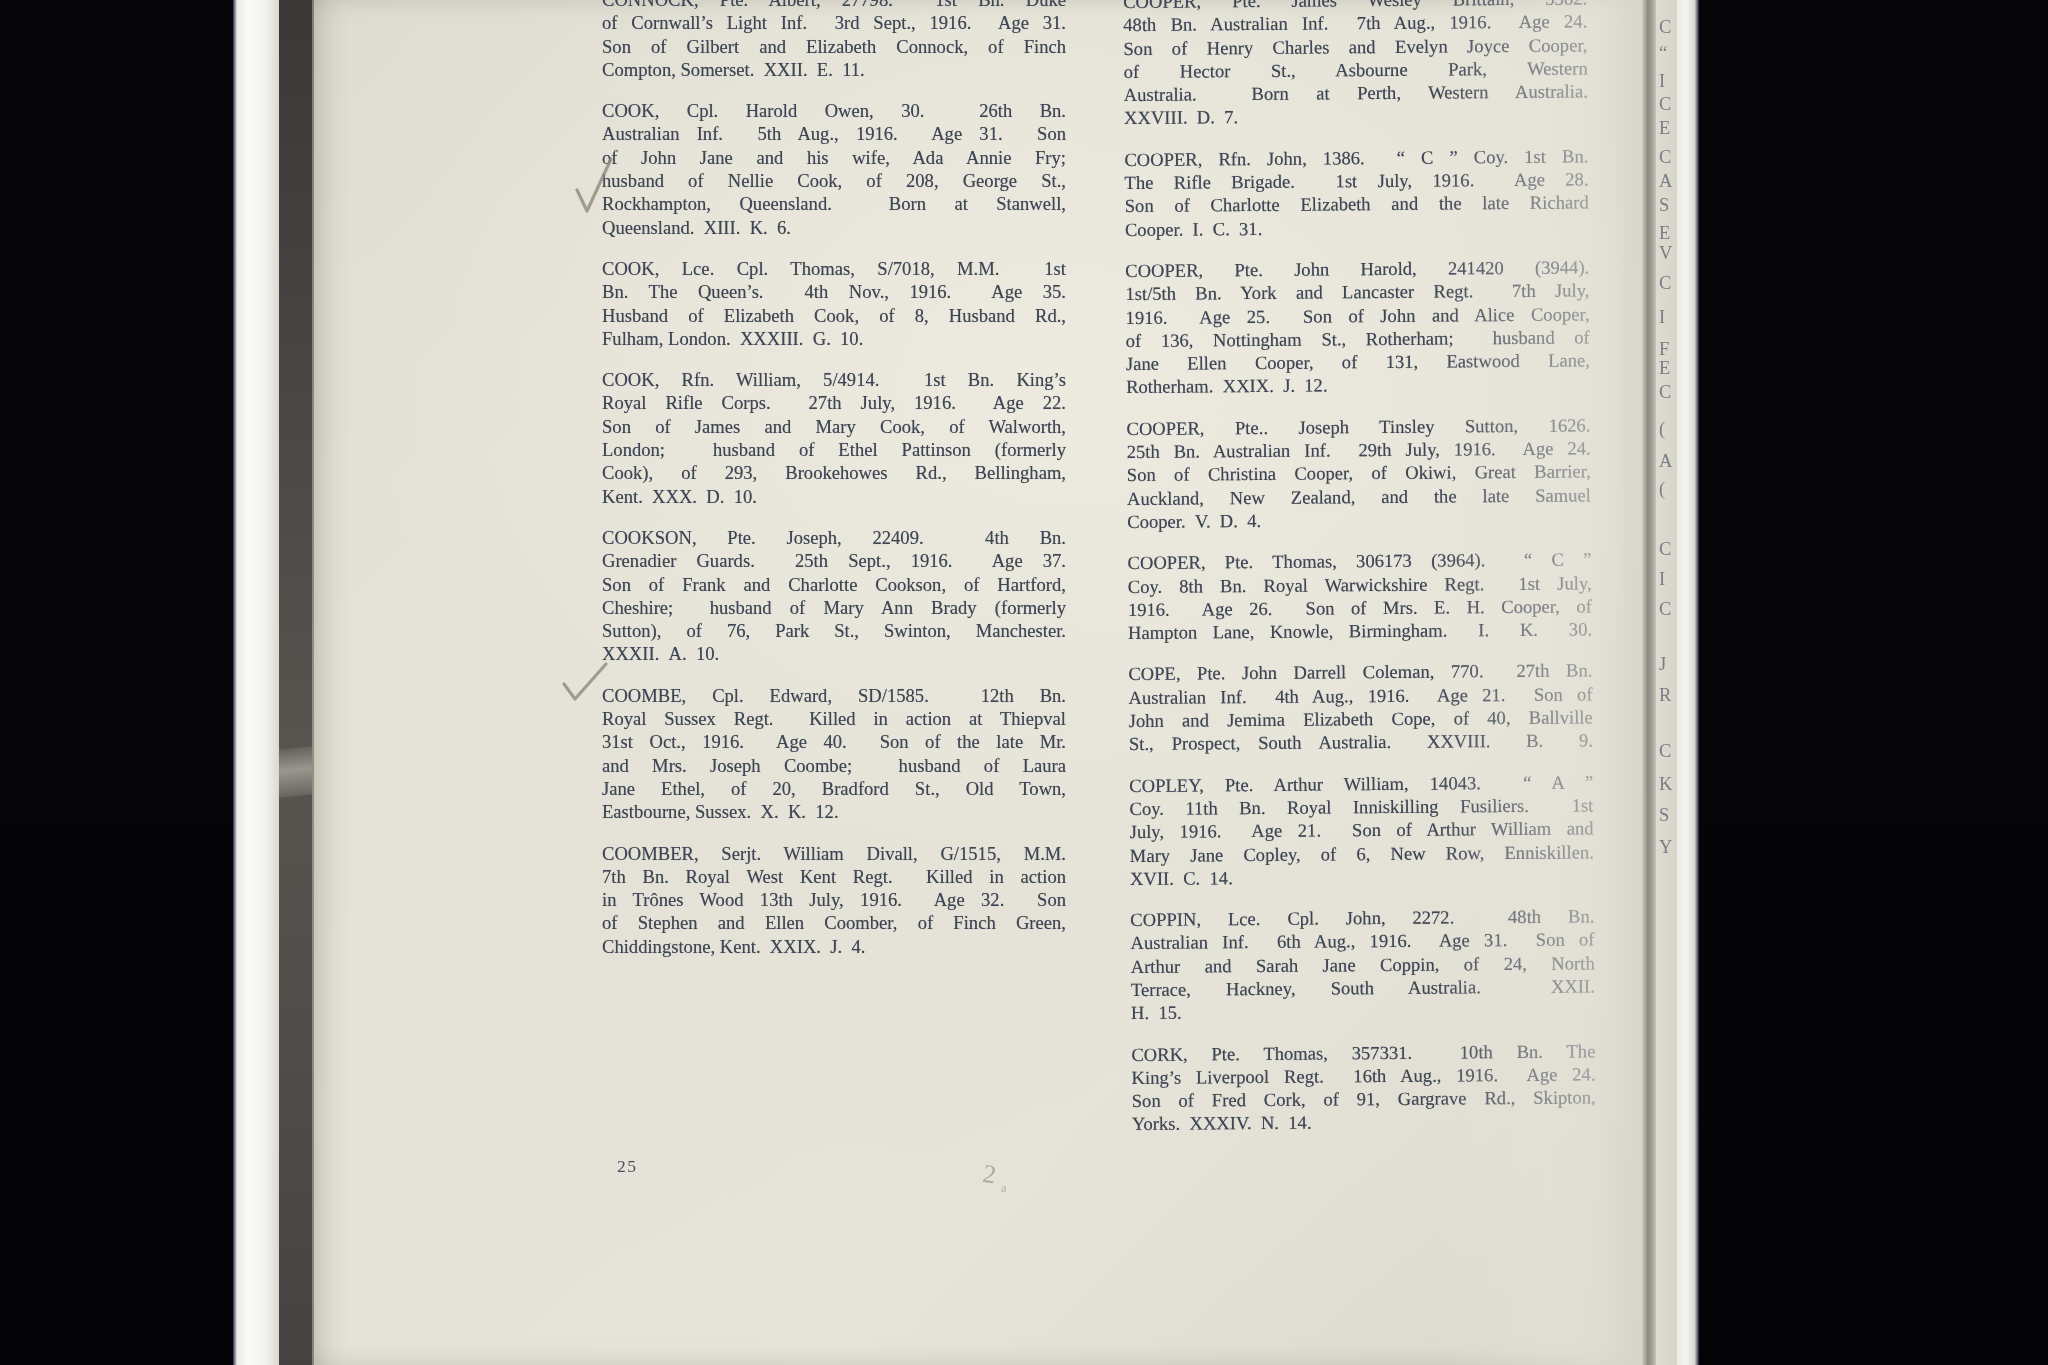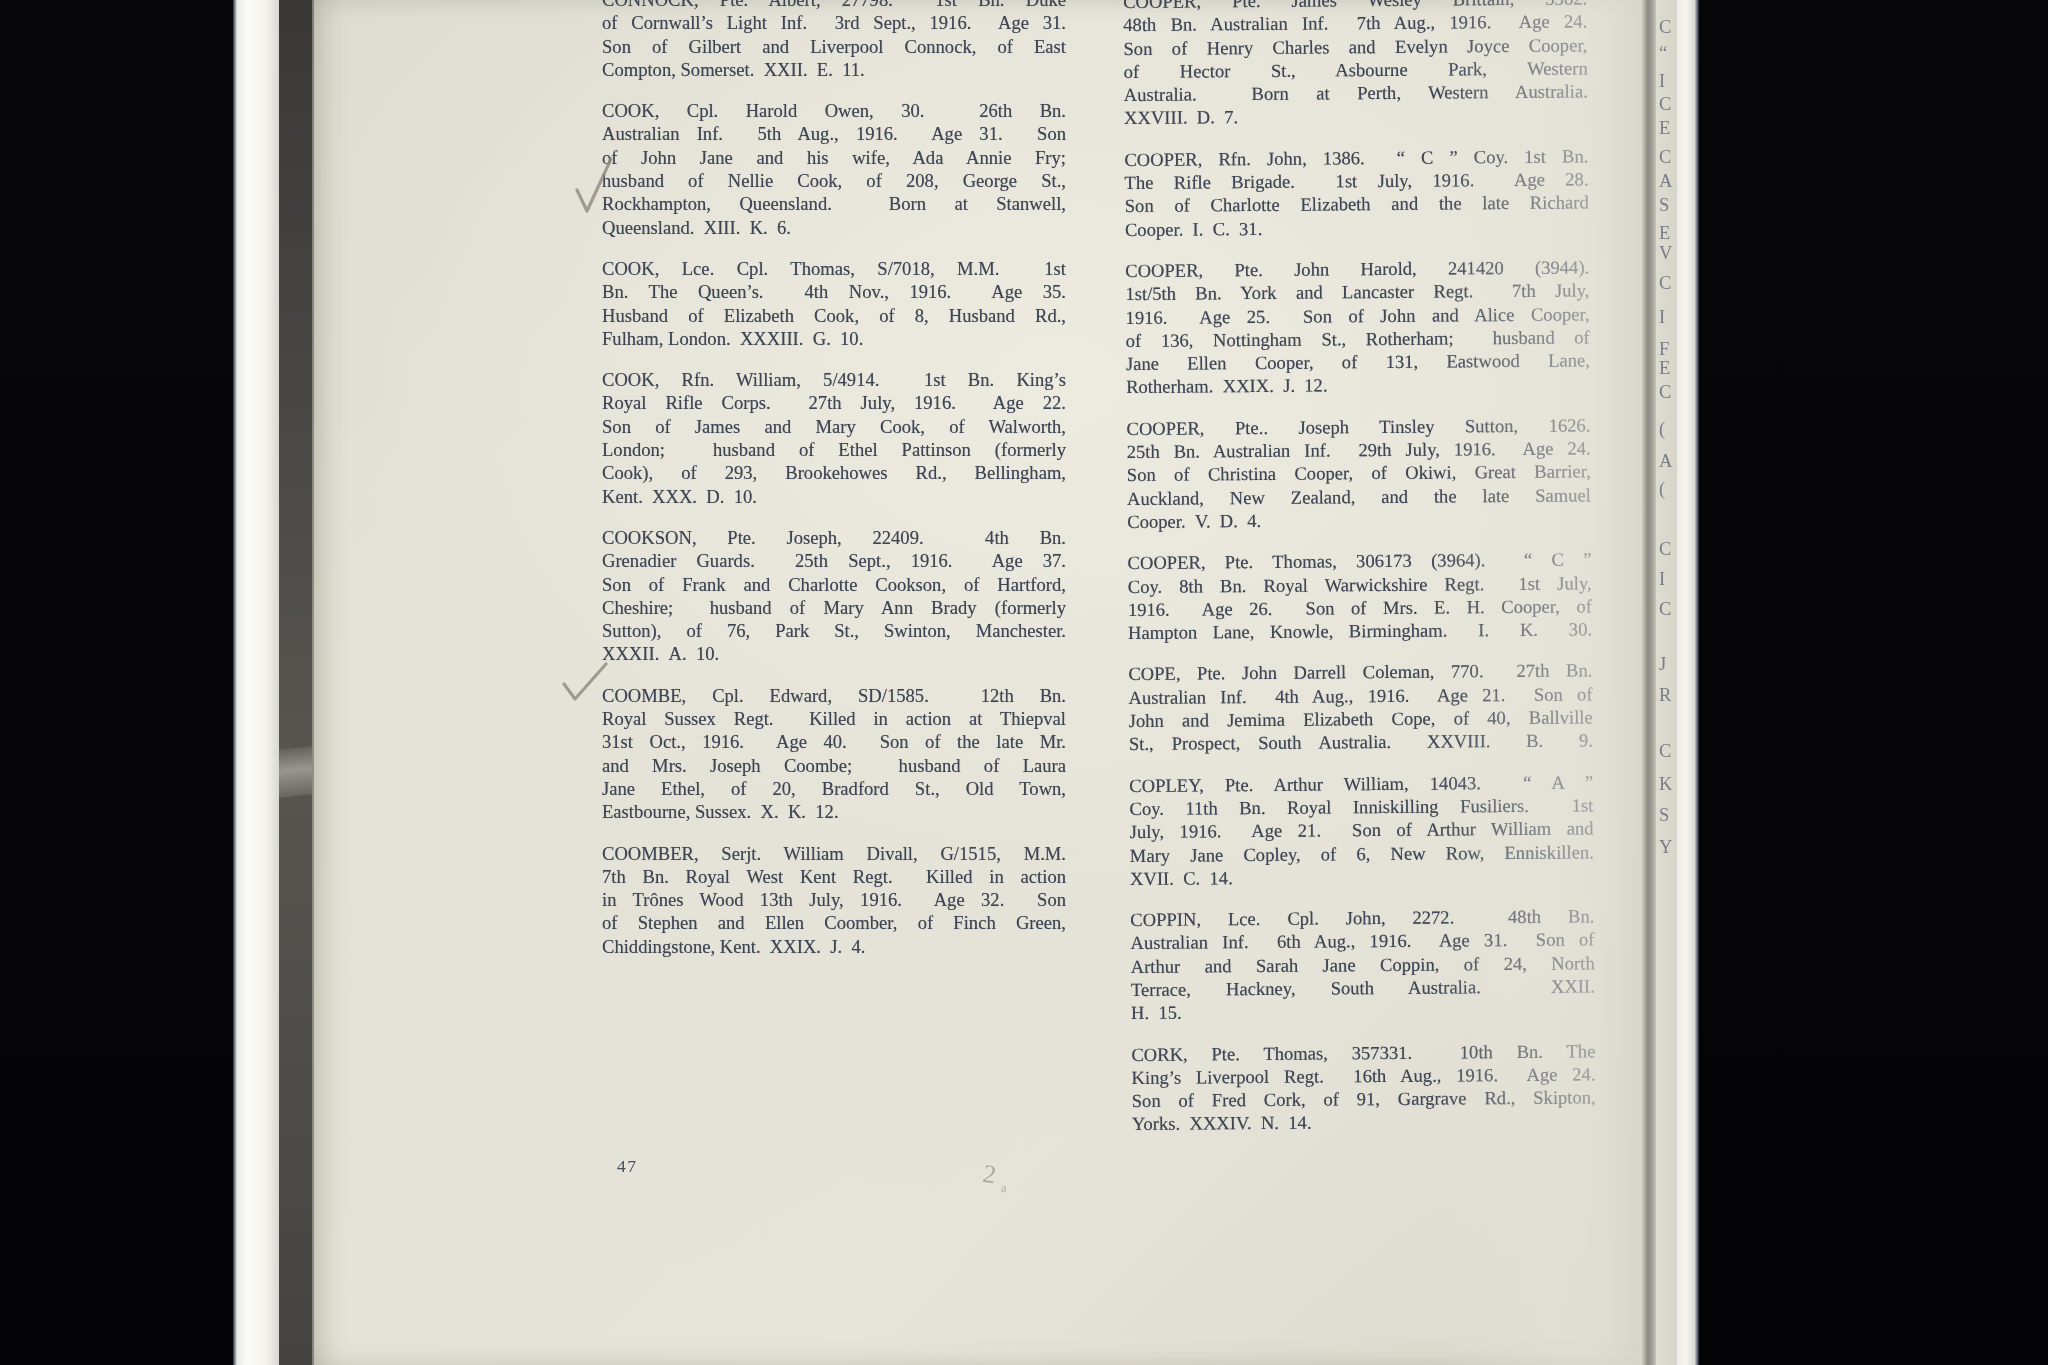--- a/index.html
+++ b/index.html
@@ -97,21 +97,21 @@
   <div class="gutter">
     <div class="gutter-notch"></div>
   </div>
 
   <div class="page">
 
     <div class="col col-left" id="col-left">
         <div class="entry">
           <div class="line">CONNOCK, Pte. Albert, 27798.&nbsp; 1st Bn. Duke</div>
           <div class="line">of Cornwall’s Light Inf.&nbsp; 3rd Sept., 1916.&nbsp; Age 31.</div>
-          <div class="line">Son of Gilbert and Liverpool Connock, of East</div>
+          <div class="line">Son of Gilbert and Elizabeth Connock, of Finch</div>
           <div class="line endline">Compton, Somerset.&nbsp;&nbsp;XXII.&nbsp;&nbsp;E.&nbsp;&nbsp;11.</div>
         </div>
         <div class="entry">
           <div class="line">COOK, Cpl. Harold Owen, 30.&nbsp; 26th Bn.</div>
           <div class="line">Australian Inf.&nbsp; 5th Aug., 1916.&nbsp; Age 31.&nbsp; Son</div>
           <div class="line">of John Jane and his wife, Ada Annie Fry;</div>
           <div class="line">husband of Nellie Cook, of 208, George St.,</div>
           <div class="line">Rockhampton, Queensland.&nbsp; Born at Stanwell,</div>
           <div class="line endline">Queensland.&nbsp;&nbsp;XIII.&nbsp;&nbsp;K.&nbsp;&nbsp;6.</div>
         </div>
@@ -218,21 +218,21 @@
       </div>
 
     <svg class="check check-1" width="42" height="62" viewBox="0 0 42 62">
       <path d="M4 36 L14 57 L38 5"></path>
     </svg>
 
     <svg class="check check-2" width="50" height="44" viewBox="0 0 50 44">
       <path d="M4 24 L15 39 L46 4"></path>
     </svg>
 
-    <div class="pagenum">47</div>
+    <div class="pagenum">25</div>
 
     <div class="pencil-note"><span>2</span><span class="sub">a</span></div>
 
     <div class="fade-right"></div>
   </div>
 
   <div class="fold"></div>
 
   <div class="sliver" id="sliver">
       <span style="top: 18px;">C</span>

